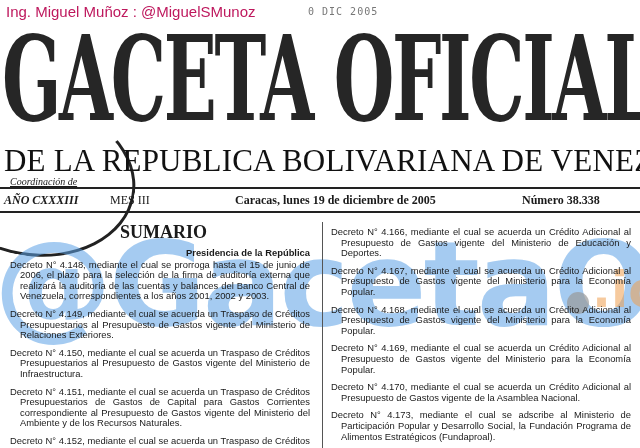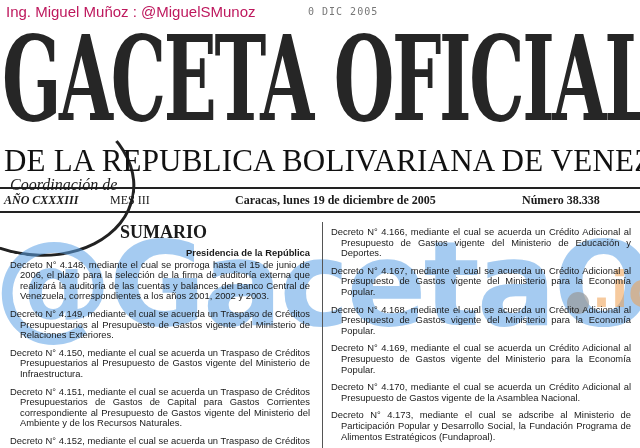--- a/index.html
+++ b/index.html
@@ -8,21 +8,21 @@
   .stamp-date { position:absolute; left:308px; top:6px; font-family:"DejaVu Sans Mono", monospace; font-size:10px; color:#777; letter-spacing:1px;text-align:right; }
   .masthead { position:absolute; left:0; top:20px; width:556px; height:118px;padding-left:9px; }
   .masthead-title { position:absolute; left:2px; top:-6px; font-family:"DejaVu Serif", serif; font-weight:bold; font-size:118px; line-height:130px; letter-spacing:-4px; transform:scaleX(0.59); transform-origin:left top; white-space:nowrap; color:#262626; }
   .subtitle { position:absolute; left:4px; top:143px; font-family:"Liberation Serif", serif; font-size:31px; color:#111; white-space:nowrap; letter-spacing:0.2px; }
   .rule { position:absolute; left:0; width:640px; height:2px; background:#222; }
   .info-row { position:absolute; top:193px; left:0; width:640px; height:16px; font-family:"Liberation Serif", serif; font-size:12px; }
   .info-left { position:absolute; left:4px; top:0; font-style:italic; font-weight:bold; }
   .info-mes { position:absolute; left:110px; top:0; }
   .info-date { position:absolute; left:235px; top:0; font-weight:bold; }
   .info-num { position:absolute; left:522px; top:0; font-weight:bold;text-align:right; }
-  .coord { position:absolute; left:10px; top:176px; font-family:"Liberation Serif", serif; font-style:italic; font-size:16px; }
+  .coord { position:absolute; left:10px; top:176px; font-family:"Liberation Serif", serif; font-style:italic; font-size:10px; text-decoration:underline; }
   .seal-arc { position:absolute; left:-70px; top:100px; width:200px; height:150px; border:3px solid #222; border-radius:50%; border-left-color:transparent; border-top-color:transparent; transform:rotate(10deg); }
   .watermark { position:absolute; left:0; top:215px; width:640px; height:130px; pointer-events:none; }
   .wm-text { position:absolute; left:-6px; top:0; font-family:"DejaVu Sans", sans-serif; font-weight:bold; font-size:118px; color:#5da2e6; opacity:0.55; white-space:nowrap; letter-spacing:-3px; }
   .wm-io { position:absolute; left:592px; top:46px; font-family:"DejaVu Sans", sans-serif; font-weight:bold; font-size:50px; color:#f0a050; opacity:0.55; }
   .wm-dot { position:absolute; left:567px; top:292px; width:22px; height:22px; border-radius:50%; background:#999; opacity:0.7; }
   .sumario-title { position:absolute; left:120px; top:222px; font-family:"Liberation Serif", serif; font-weight:bold; font-size:18px; }
   .col { position:absolute; font-size:9.4px; line-height:10.6px; }
   .col-left { left:10px; top:248px; width:300px; }
   .col-right { left:331px; top:227px; width:300px; }
   .col-divider { position:absolute; left:322px; top:222px; width:1px; height:226px; background:#555; }

